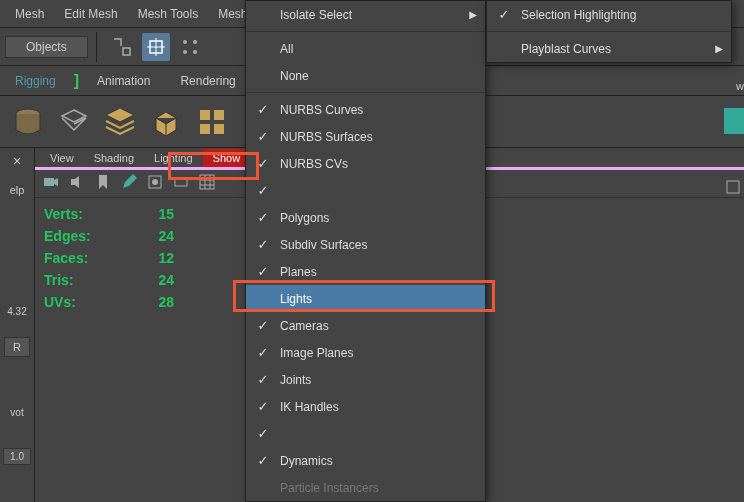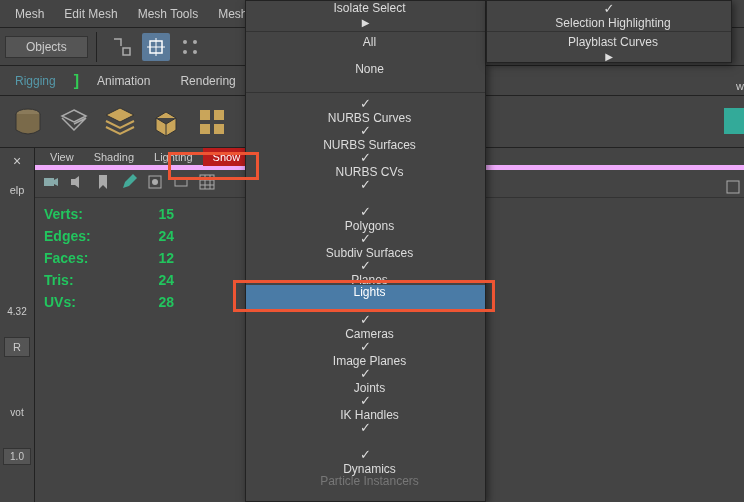--- a/index.html
+++ b/index.html
@@ -24,40 +24,40 @@
 .panel-area { display: flex; height: 354px; }
 .left-col { width: 35px; background: #444; border-right: 1px solid #222; display: flex; flex-direction: column; align-items: center; padding-top: 5px; }
 .close-x { color: #ccc; font-size: 14px; margin-bottom: 15px; cursor: pointer; }
 .help-txt { color: #ccc; font-size: 11px; }
 .vert-val { color: #ccc; font-size: 10px; margin-top: 110px; }
 .r-btn { background: #555; border: 1px solid #333; color: #ccc; padding: 3px 8px; margin-top: 20px; font-size: 11px; }
 .vot-txt { color: #ccc; font-size: 10px; margin-top: 50px; }
 .one-box { background: #555; border: 1px solid #333; color: #ccc; padding: 2px 6px; margin-top: 30px; font-size: 10px; }
 
 .viewport-panel { flex: 1; background: #444; position: relative; }
-.vp-menubar { height: 22px; background: #444; display: flex; align-items: center; padding-left: 5px; border-bottom: 5px solid #f0abfc; }
+.vp-menubar { height: 22px; background: #444; display: flex; align-items: center; padding-left: 5px; border-bottom: 3px solid #f0abfc; }
 .vp-menu { padding: 3px 10px; color: #ccc; font-size: 11px; }
 .vp-menu.show-active { background: #b91c1c; color: #fff; }
 
 .vp-toolbar { height: 28px; background: #444; display: flex; align-items: center; padding-left: 5px; border-bottom: 1px solid #333; }
 .vp-tb-icon { width: 22px; height: 22px; margin: 0 2px; }
 
 .stats { position: absolute; top: 58px; left: 9px; font-family: 'Courier New', monospace; font-size: 14px; color: #22c55e; font-weight: bold; }
 .stats-row { display: flex; margin-bottom: 6px; }
 .stats-label { width: 90px; }
 .stats-val { width: 40px; text-align: right; }
 
 .viewport-bg { position: absolute; top: 50px; left: 0; right: 0; bottom: 0; background: linear-gradient(to bottom, #525c68 0%, #6b7886 100%); z-index: -1; }
 .grid-floor { position: absolute; bottom: 0; left: 0; right: 0; height: 90px; background: repeating-linear-gradient(75deg, transparent 0, transparent 38px, #4a5360 38px, #4a5360 40px), repeating-linear-gradient(105deg, transparent 0, transparent 38px, #4a5360 38px, #4a5360 40px); opacity: 0.6; }
 
 .red-box-1 { position: absolute; top: 152px; left: 168px; width: 91px; height: 28px; border: 3px solid #e53; z-index: 50; pointer-events: none; }
 .red-box-2 { position: absolute; top: 280px; left: 233px; width: 262px; height: 32px; border: 3px solid #e53; z-index: 50; pointer-events: none; }
 
 .dropdown-menu { position: absolute; top: 0; left: 245px; width: 241px; background: #444; border: 1px solid #222; z-index: 20; box-shadow: 2px 2px 8px rgba(0,0,0,0.5); }
-.dd-item { display: flex; align-items: center; height: 27px; padding: 0 8px; color: #ddd; font-size: 12px; cursor: pointer; flex-direction: column; }
+.dd-item { display: flex; align-items: center; height: 27px; padding: 0 8px; color: #ddd; font-size: 12px; cursor: pointer; }
 .dd-item.highlighted { background: #4a7ba6; color: #fff; }
 .dd-item.disabled { color: #777; }
 .dd-check { width: 18px; text-align: center; color: #ddd; font-size: 13px; }
 .dd-label { flex: 1; padding-left: 8px; }
 .dd-arrow { color: #ddd; font-size: 10px; }
 .dd-sep { height: 1px; background: #333; margin: 3px 0; }
 
 .submenu { position: absolute; top: 0; left: 486px; width: 246px; background: #444; border: 1px solid #222; z-index: 20; box-shadow: 2px 2px 8px rgba(0,0,0,0.5); }
 .right-w { position: absolute; top: 80px; right: 0; color: #ccc; font-size: 11px; z-index: 6; }
 .right-green { position: absolute; top: 108px; right: 0; width: 20px; height: 26px; background: #3a9; z-index: 6; }

